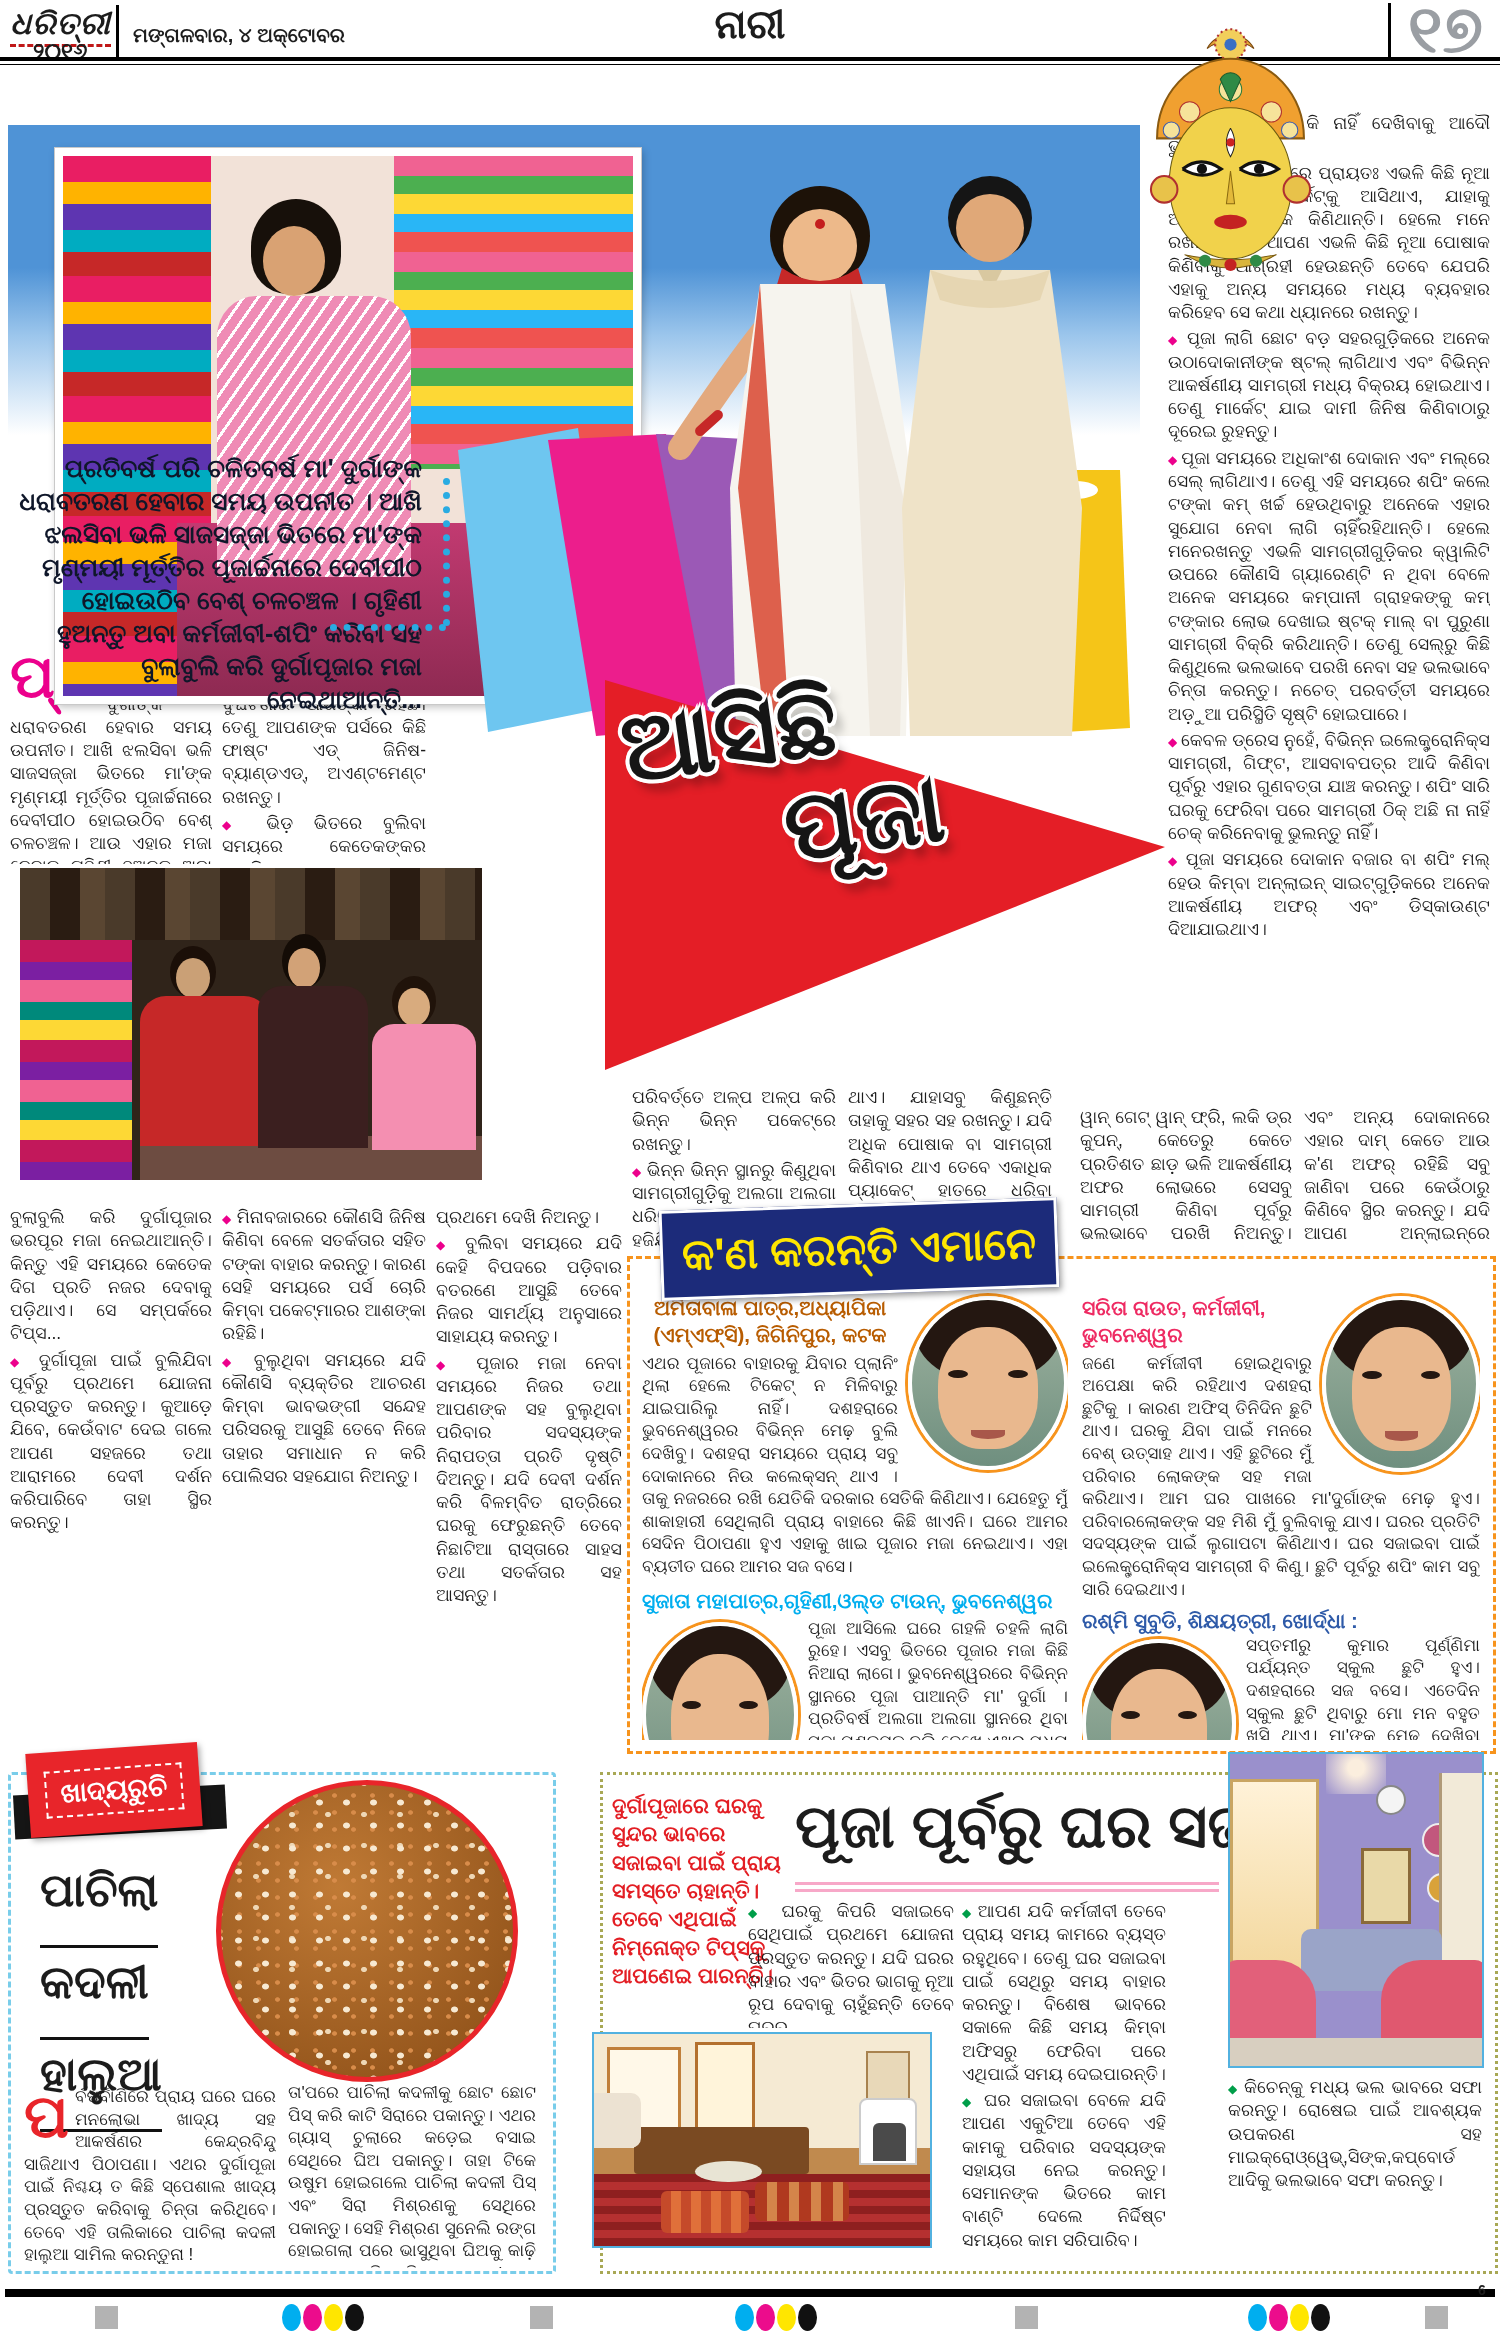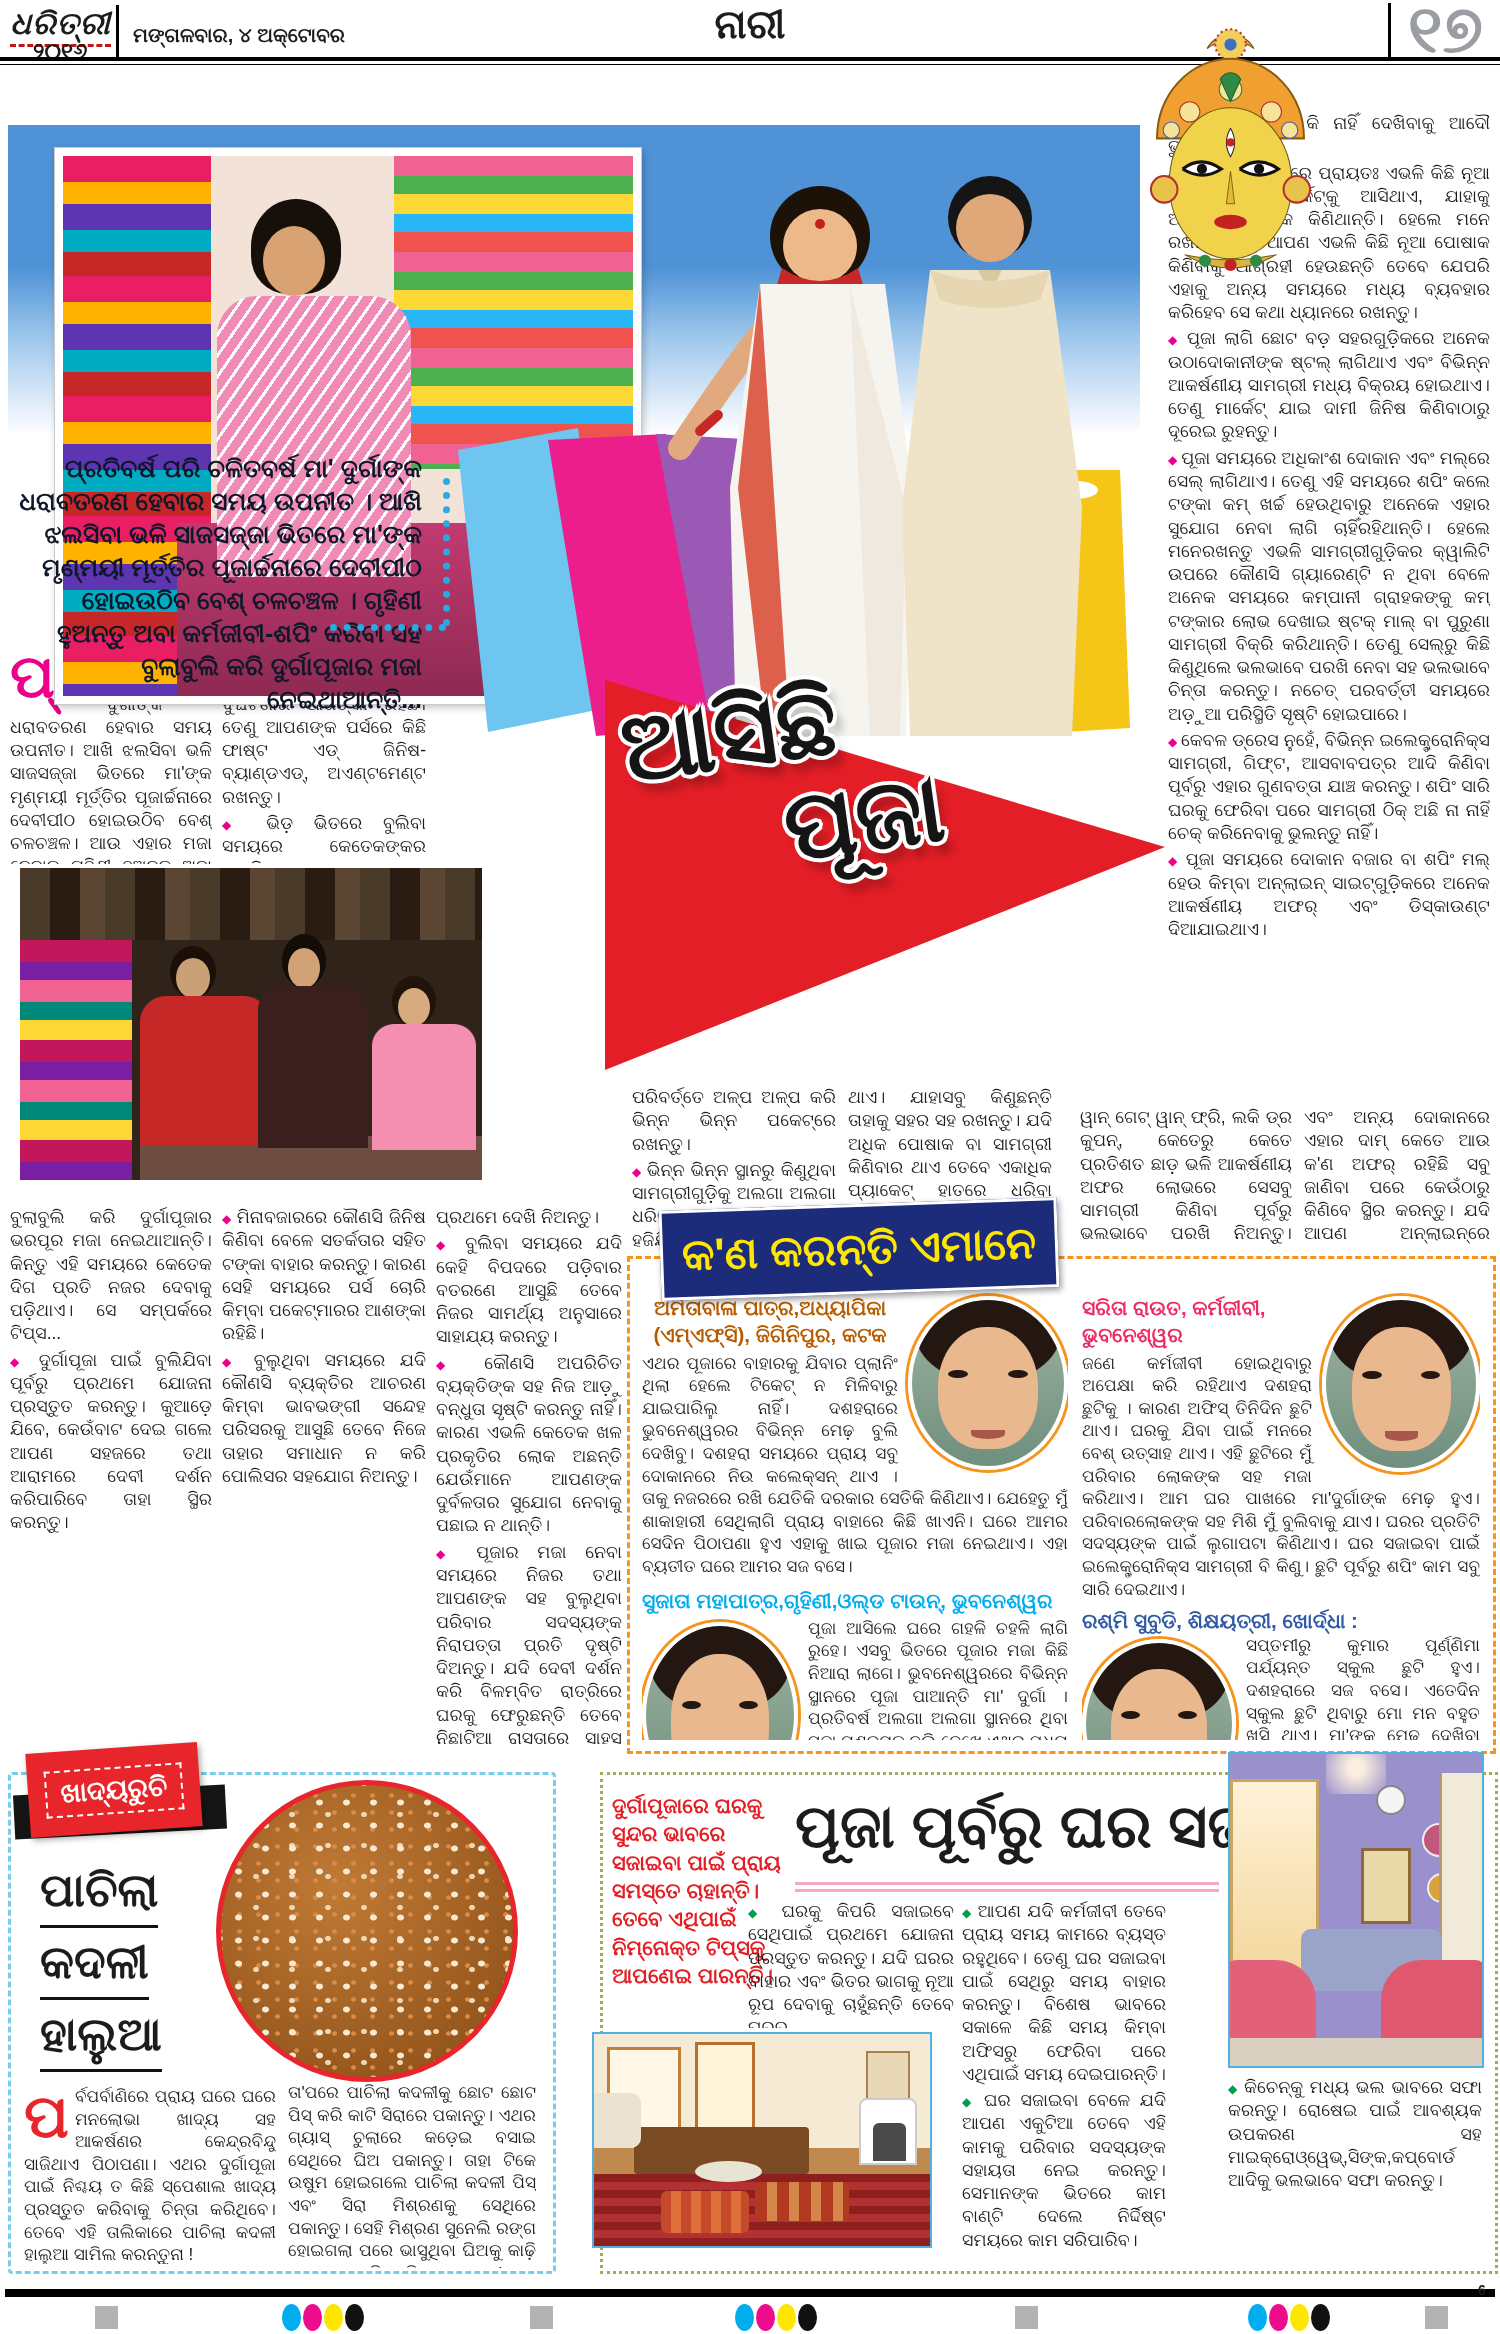--- a/index.html
+++ b/index.html
@@ -49,21 +49,21 @@
   .oval .eye.l{left:24%;}.oval .eye.r{right:24%;}
   .oval .mouth{position:absolute;left:39%;bottom:16%;width:22%;height:6%;background:#a8574a;border-radius:0 0 50% 50%;}
   .fl{float:left;margin:4px 10px 4px 0;}
   .fr{float:right;margin:4px 0 4px 10px;}
   
   .food-box{border:3px dashed #79cdea;border-radius:4px;}
   .ribbon{background:#151515;transform:rotate(-3deg);}
   .tag{background:#e8252a;transform:rotate(-4deg);display:flex;align-items:center;justify-content:center;box-shadow:2px 3px 6px rgba(0,0,0,.35);}
   .tag-inner{border:2px dashed #fff;padding:6px 14px;color:#fff;font-weight:bold;font-size:27px;white-space:nowrap;}
   .food-title{font-size:46px;font-weight:bold;line-height:1.5;}
-  .food-title span{border-bottom:3px solid #111;display:inline-block;padding-bottom:0;}
+  .food-title span{border-bottom:3px solid #111;display:inline-block;padding-bottom:20px;}
   .halwa{border-radius:50%;border:5px solid #e8252a;
     background-image:radial-gradient(#f7e9d2 3px,rgba(0,0,0,0) 4px),radial-gradient(#eed7b5 2.5px,rgba(0,0,0,0) 3.5px),radial-gradient(#d88c4a 2px,rgba(0,0,0,0) 3px),radial-gradient(circle at 40% 35%,#c07a35,#96571d 75%,#7c4414 100%);
     background-size:27px 23px,36px 31px,19px 17px,100% 100%;background-position:4px 6px,17px 14px,9px 2px,0 0;}
   
   .decor-box{border:3px dotted #a8a855;}
   .decor-note{color:#e31e24;font-weight:bold;font-size:21px;line-height:1.35;text-align:left;}
   .decor-title{font-size:60px;font-weight:bold;white-space:nowrap;}
   .dbl-underline{height:4px;border-top:3px solid #f7a8c8;border-bottom:3px solid #f7a8c8;}
   .pframe{border:2px solid #52b1e0;}
   
@@ -214,21 +214,20 @@
     <p>ବୁଲାବୁଲି କରି ଦୁର୍ଗାପୂଜାର ଭରପୂର ମଜା ନେଇଥାଆନ୍ତି। କିନ୍ତୁ ଏହି ସମୟରେ କେତେକ ଦିଗ ପ୍ରତି ନଜର ଦେବାକୁ ପଡ଼ିଥାଏ। ସେ ସମ୍ପର୍କରେ ଟିପ୍ସ...</p>
     <p class="b">ଦୁର୍ଗାପୂଜା ପାଇଁ ବୁଲିଯିବା ପୂର୍ବରୁ ପ୍ରଥମେ ଯୋଜନା ପ୍ରସ୍ତୁତ କରନ୍ତୁ। କୁଆଡ଼େ ଯିବେ, କେଉଁବାଟ ଦେଇ ଗଲେ ଆପଣ ସହଜରେ ତଥା ଆରାମରେ ଦେବୀ ଦର୍ଶନ କରିପାରିବେ ତାହା ସ୍ଥିର କରନ୍ତୁ।</p>
   </div>
   <div class="abs txt" style="left:222px;top:1206px;width:204px;height:538px;">
     <p class="b">ମିନାବଜାରରେ କୌଣସି ଜିନିଷ କିଣିବା ବେଳେ ସତର୍କତାର ସହିତ ଟଙ୍କା ବାହାର କରନ୍ତୁ। କାରଣ ସେହି ସମୟରେ ପର୍ସ ଚୋରି କିମ୍ବା ପକେଟ୍‌ମାରର ଆଶଙ୍କା ରହିଛି।</p>
     <p class="b">ବୁଲୁଥିବା ସମୟରେ ଯଦି କୌଣସି ବ୍ୟକ୍ତିର ଆଚରଣ କିମ୍ବା ଭାବଭଙ୍ଗୀ ସନ୍ଦେହ ପରିସରକୁ ଆସୁଛି ତେବେ ନିଜେ ତାହାର ସମାଧାନ ନ କରି ପୋଲିସର ସହଯୋଗ ନିଅନ୍ତୁ।</p>
   </div>
   <div class="abs txt" style="left:436px;top:1206px;width:186px;height:538px;">
     <p>ପ୍ରଥମେ ଦେଖି ନିଅନ୍ତୁ।</p>
     <p class="b">ବୁଲିବା ସମୟରେ ଯଦି କେହି ବିପଦରେ ପଡ଼ିବାର ବତରଣେ ଆସୁଛି ତେବେ ନିଜର ସାମର୍ଥ୍ୟ ଅନୁସାରେ ସାହାଯ୍ୟ କରନ୍ତୁ।</p>
-    <p class="b">କୌଣସି ଅପରିଚିତ ବ୍ୟକ୍ତିଙ୍କ ସହ ନିଜ ଆଡ଼ୁ ବନ୍ଧୁତା ସୃଷ୍ଟି କରନ୍ତୁ ନାହିଁ। କାରଣ ଏଭଳି କେତେକ ଖଳ ପ୍ରକୃତିର ଲୋକ ଅଛନ୍ତି ଯେଉଁମାନେ ଆପଣଙ୍କ ଦୁର୍ବଳତାର ସୁଯୋଗ ନେବାକୁ ପଛାଇ ନ ଥାନ୍ତି।</p>
     <p class="b">ପୂଜାର ମଜା ନେବା ସମୟରେ ନିଜର ତଥା ଆପଣଙ୍କ ସହ ବୁଲୁଥିବା ପରିବାର ସଦସ୍ୟଙ୍କ ନିରାପତ୍ତା ପ୍ରତି ଦୃଷ୍ଟି ଦିଅନ୍ତୁ। ଯଦି ଦେବୀ ଦର୍ଶନ କରି ବିଳମ୍ବିତ ରାତ୍ରିରେ ଘରକୁ ଫେରୁଛନ୍ତି ତେବେ ନିଛାଟିଆ ରାସ୍ତାରେ ସାହସ ତଥା ସତର୍କତାର ସହ ଆସନ୍ତୁ।</p>
 
   </div>
 
   <div class="abs voices-box" style="left:627px;top:1256px;width:863px;height:492px;"></div>
   <div class="abs voices-banner" style="left:660px;top:1204px;width:392px;height:84px;z-index:6;">
     <span class="voices-title">କ'ଣ କରନ୍ତି ଏମାନେ</span>
   </div>
 
   <div class="abs txt" style="left:642px;top:1292px;width:426px;height:448px;font-size:17px;">

